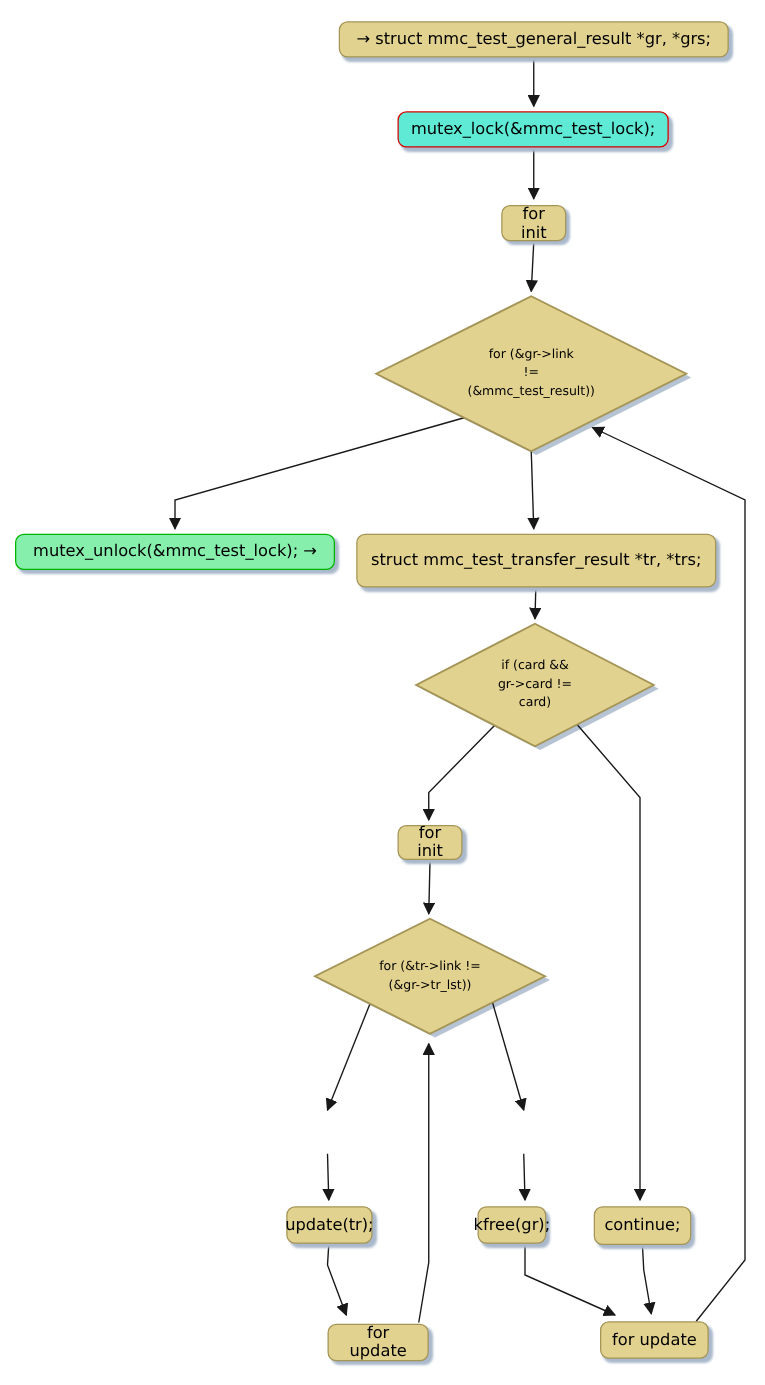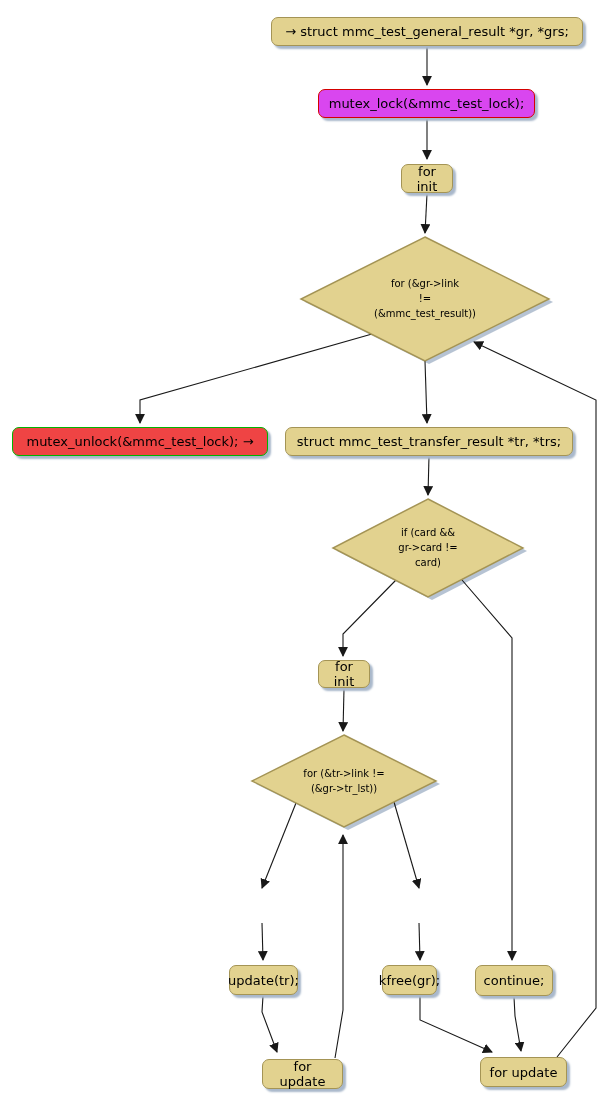--- a/index.html
+++ b/index.html
@@ -11,22 +11,22 @@
   svg.layer { position:absolute; left:0; top:0; width:612px; height:1108px; }
   .node {
     position:absolute; box-sizing:border-box;
     display:flex; align-items:center; justify-content:center;
     text-align:center; white-space:pre-line;
     font-size:13px; line-height:15px;
     background:#E2D28F; border:1.5px solid #A49455; border-radius:7px;
     box-shadow:3px 3px 2px #A9B8CB;
     padding:6px 6px;
   }
-  .node.red   { background:#d946ef; border-color:#D40000;text-align:right; }
-  .node.green { background:#ef4444; border-color:#00B400; }
+  .node.red   { background:#5eead4; border-color:#D40000;text-align:right; }
+  .node.green { background:#86efac; border-color:#00B400; }
   .diamond-label {
     position:absolute; text-align:center; white-space:pre-line;
     font-size:10px; line-height:15px;
   }
   path.edge { fill:none; stroke:#181818; stroke-width:1.1; }
   polygon.dshadow { fill:#A9B8CB; opacity:0.85; }
   polygon.diamond { fill:#E2D28F; stroke:#A49455; stroke-width:1.5; }
 </style>
 </head>
 <body>
@@ -78,21 +78,21 @@
 (&amp;gr-&gt;tr_lst))</div>
 
   <div class="node" style="left:271px; top:17px; width:312px; height:29px;">→ struct mmc_test_general_result *gr, *grs;</div>
 
   <div class="node red" style="left:318px; top:89px; width:217px; height:29px;">mutex_lock(&amp;mmc_test_lock);</div>
 
   <div class="node" style="left:401px; top:164px; width:52px; height:29px;">for init</div>
 
   <div class="node green" style="left:12px; top:427px; width:256px; height:29px;">mutex_unlock(&amp;mmc_test_lock); →</div>
 
-  <div class="node" style="left:285px; top:427px; width:288px; height:29px;">struct mmc_test_transfer_result *tr, *trs;</div>
+  <div class="node" style="left:285px; top:427px; width:288px; height:43px;">struct mmc_test_transfer_result *tr, *trs;</div>
 
   <div class="node" style="left:318px; top:660px; width:52px; height:28px;">for init</div>
 
 
 
   <div class="node" style="left:229px; top:965px; width:69px; height:30px;">update(tr);</div>
 
   <div class="node" style="left:382px; top:965px; width:55px; height:30px;">kfree(gr);</div>
 
   <div class="node" style="left:475px; top:965px; width:78px; height:31px;">continue;</div>

